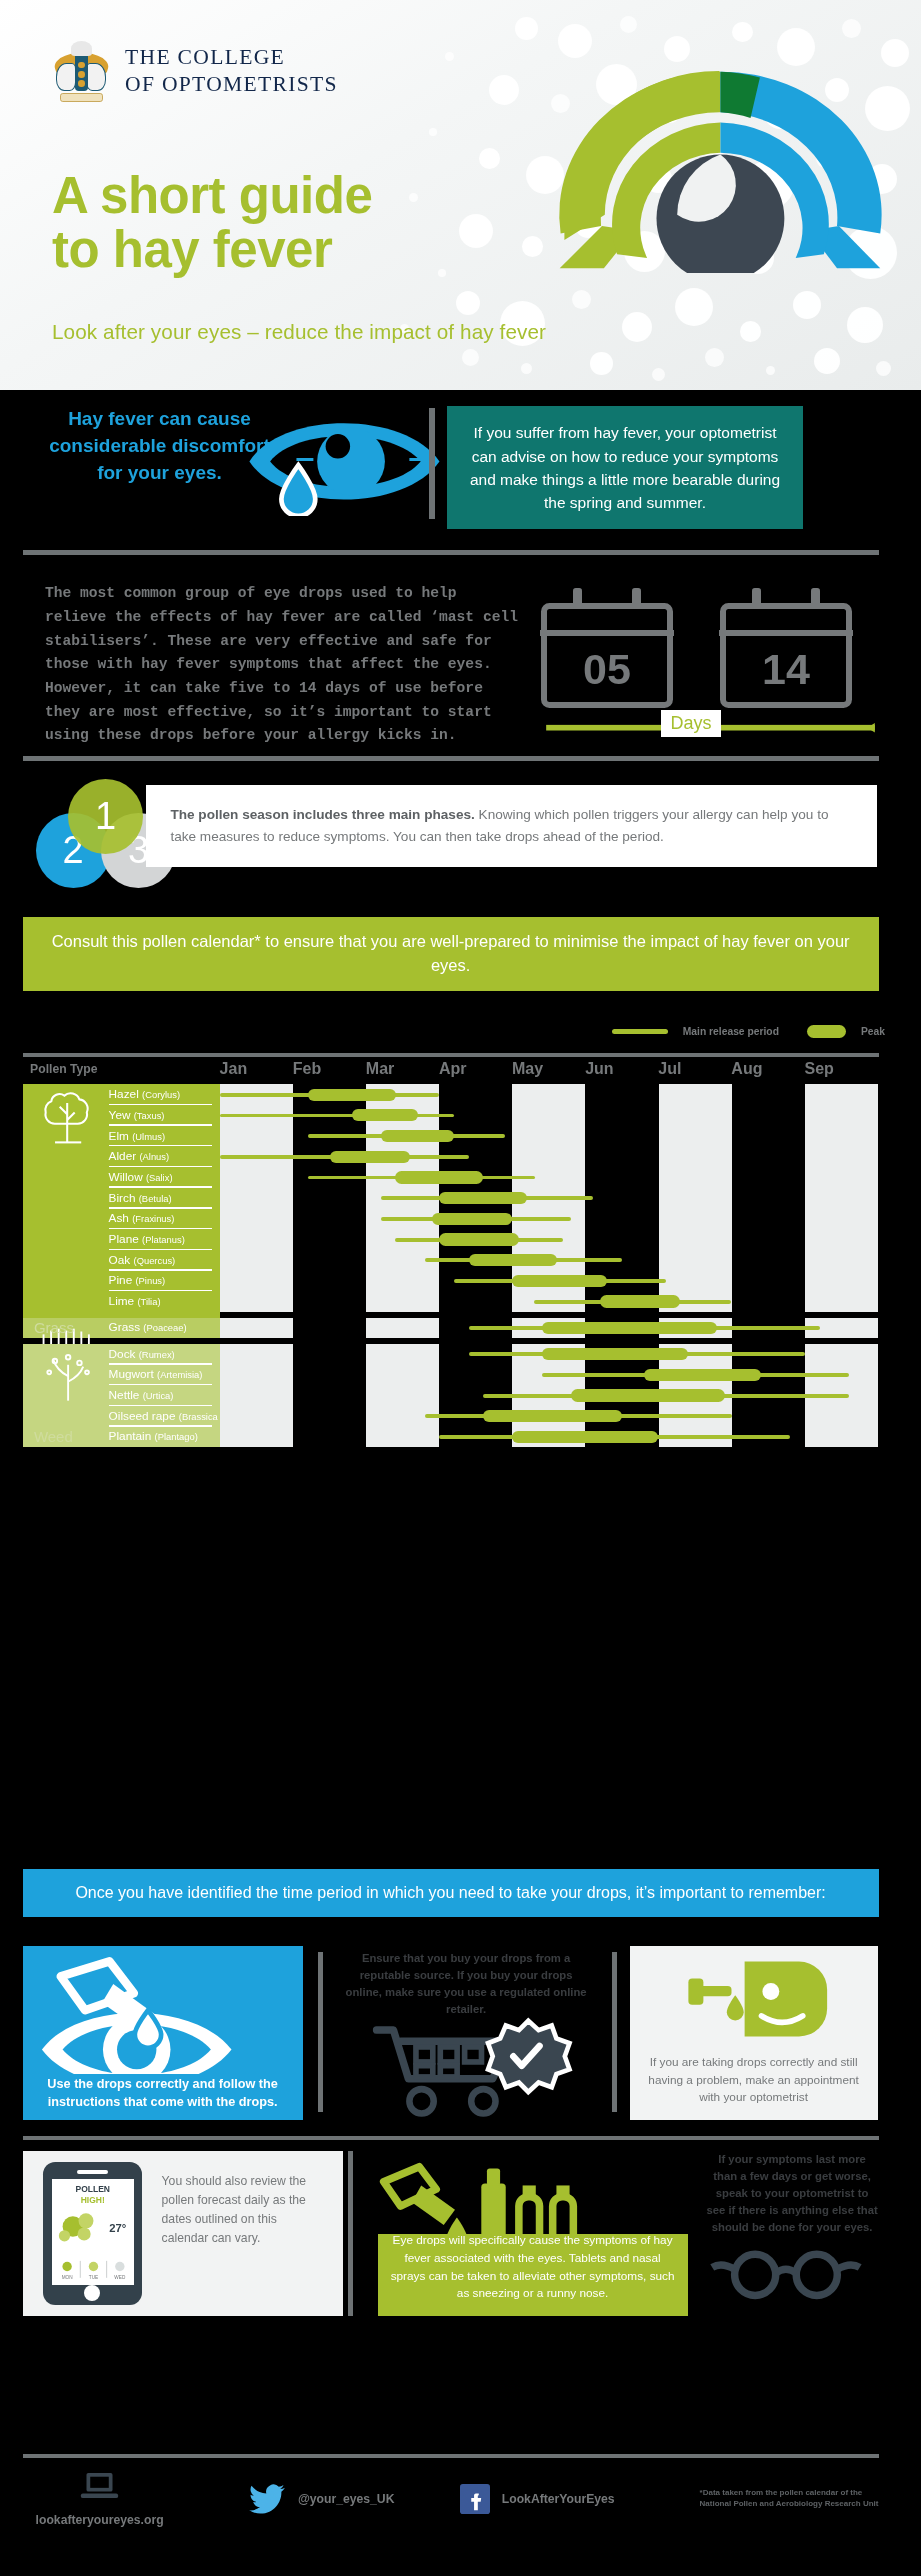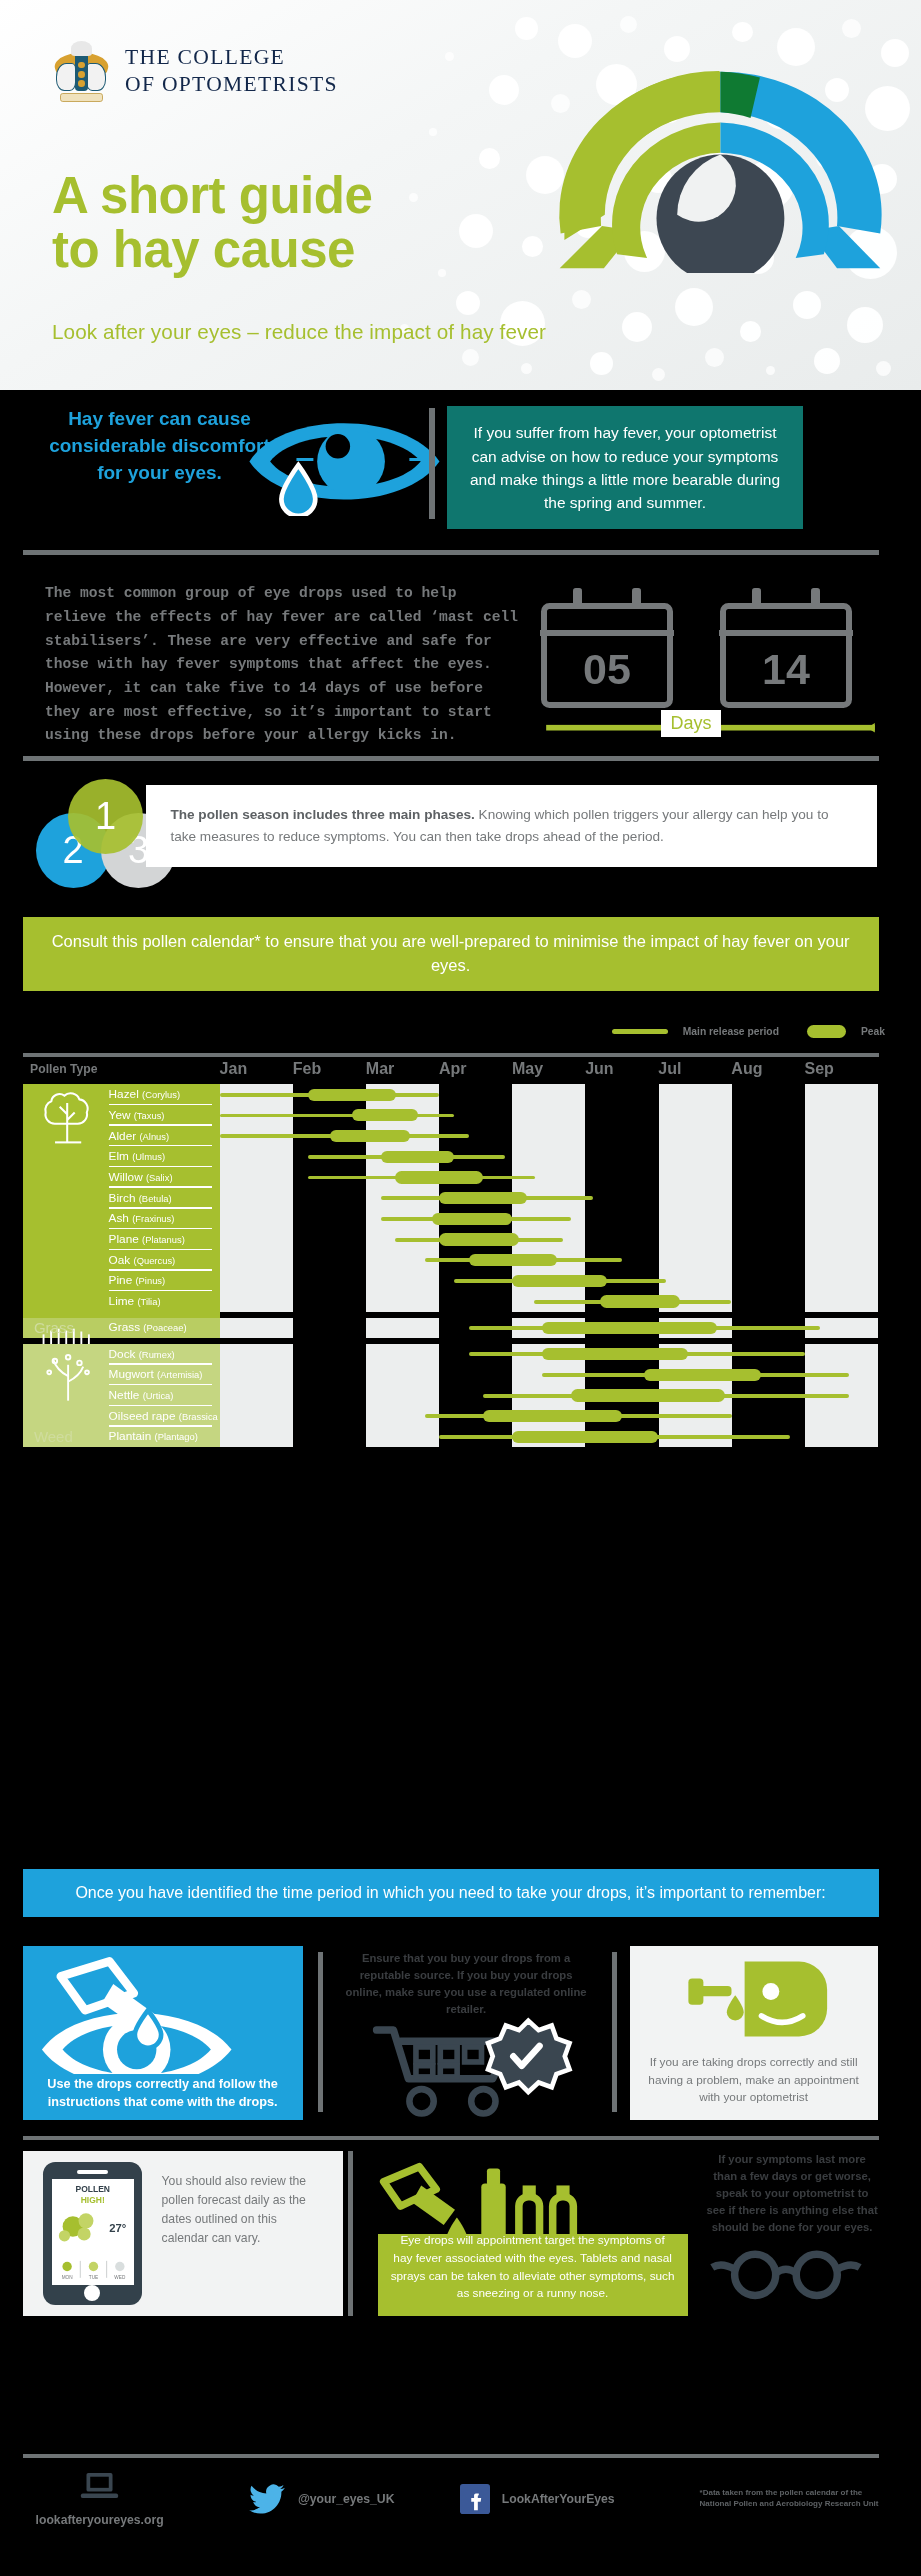--- a/index.html
+++ b/index.html
@@ -199,21 +199,21 @@
         <div class="c-scroll"></div>
       </div>
       <div class="logo-text">
         <div>THE COLLEGE</div>
         <div>OF OPTOMETRISTS</div>
       </div>
     </div>
 
     <div class="title">
       <div>A short guide</div>
-      <div>to hay cause</div>
+      <div>to hay fever</div>
     </div>
     <div class="subtitle">Look after your eyes – reduce the impact of hay fever</div>
 
     <svg class="eye-logo" viewBox="0 0 390 250">
       <path d="M30 215 L30 175 A165 150 0 0 1 195 35 L195 78 A122 110 0 0 0 73 188 Z" fill="#a6bf2f" transform="rotate(0)"></path>
       <path d="M26 208 A170 152 0 0 1 196 36 L196 79 A127 112 0 0 0 69 200 Z" fill="#a6bf2f"></path>
       <path d="M196 36 A170 152 0 0 1 366 208 L320 200 A127 112 0 0 0 196 79 Z" fill="#1ea2dc"></path>
       <path d="M196 36 A170 152 0 0 1 238 42 L228 85 A127 112 0 0 0 196 79 Z" fill="#0f7a32"></path>
       <path d="M70 200 L25 245 L72 245 L104 205 Z" fill="#a6bf2f"></path>
       <path d="M322 200 L366 245 L320 245 L290 205 Z" fill="#1ea2dc"></path>
@@ -346,46 +346,46 @@
               <div class="band-col" style="left: 146px; width: 73px;"></div>
               <div class="band-col" style="left: 292px; width: 73px;"></div>
               <div class="band-col" style="left: 439px; width: 73px;"></div>
               <div class="band-col" style="left: 585px; width: 73px;"></div>
               <div class="bar-line" style="left: 0px; width: 234px;"></div>
               <div class="bar-peak" style="left: 132px; width: 66px;"></div>
             </div>
           </div>
           <div class="row">
             <div class="label-cell">
+              <div class="label-txt">Elm <small>(Ulmus)</small></div>
+              <div class="hairline"></div>
+            </div>
+            <div class="track">
+              <div class="band-col" style="left: 0px; width: 73px;"></div>
+              <div class="band-col" style="left: 146px; width: 73px;"></div>
+              <div class="band-col" style="left: 292px; width: 73px;"></div>
+              <div class="band-col" style="left: 439px; width: 73px;"></div>
+              <div class="band-col" style="left: 585px; width: 73px;"></div>
+              <div class="bar-line" style="left: 88px; width: 197px;"></div>
+              <div class="bar-peak" style="left: 161px; width: 73px;"></div>
+            </div>
+          </div>
+          <div class="row">
+            <div class="label-cell">
               <div class="label-txt">Alder <small>(Alnus)</small></div>
               <div class="hairline"></div>
             </div>
             <div class="track">
               <div class="band-col" style="left: 0px; width: 73px;"></div>
               <div class="band-col" style="left: 146px; width: 73px;"></div>
               <div class="band-col" style="left: 292px; width: 73px;"></div>
               <div class="band-col" style="left: 439px; width: 73px;"></div>
               <div class="band-col" style="left: 585px; width: 73px;"></div>
               <div class="bar-line" style="left: 0px; width: 249px;"></div>
               <div class="bar-peak" style="left: 110px; width: 80px;"></div>
-            </div>
-          </div>
-          <div class="row">
-            <div class="label-cell">
-              <div class="label-txt">Elm <small>(Ulmus)</small></div>
-              <div class="hairline"></div>
-            </div>
-            <div class="track">
-              <div class="band-col" style="left: 0px; width: 73px;"></div>
-              <div class="band-col" style="left: 146px; width: 73px;"></div>
-              <div class="band-col" style="left: 292px; width: 73px;"></div>
-              <div class="band-col" style="left: 439px; width: 73px;"></div>
-              <div class="band-col" style="left: 585px; width: 73px;"></div>
-              <div class="bar-line" style="left: 88px; width: 197px;"></div>
-              <div class="bar-peak" style="left: 161px; width: 73px;"></div>
             </div>
           </div>
           <div class="row">
             <div class="label-cell">
               <div class="label-txt">Willow <small>(Salix)</small></div>
               <div class="hairline"></div>
             </div>
             <div class="track">
               <div class="band-col" style="left: 0px; width: 73px;"></div>
               <div class="band-col" style="left: 146px; width: 73px;"></div>
@@ -705,21 +705,21 @@
       <path d="M84 62 c0 0 -11 15 -11 22 a11 11 0 0 0 22 0 c0 -7 -11 -22 -11 -22 Z" fill="#a6bf2f"></path>
       <rect x="110" y="26" width="26" height="82" rx="4" fill="#a6bf2f"></rect>
       <rect x="116" y="10" width="14" height="18" rx="3" fill="#a6bf2f"></rect>
       <rect x="150" y="40" width="22" height="68" rx="10" fill="none" stroke="#a6bf2f" stroke-width="8"></rect>
       <rect x="186" y="40" width="22" height="68" rx="10" fill="none" stroke="#a6bf2f" stroke-width="8"></rect>
       <rect x="154" y="28" width="14" height="14" fill="#a6bf2f"></rect>
       <rect x="190" y="28" width="14" height="14" fill="#a6bf2f"></rect>
     </svg>
 
     <div class="olive-card" style="left:355px;top:83px;width:310px;height:82px;">
-      <span>Eye drops will appointment target the symptoms of hay fever associated with the eyes. Tablets and nasal sprays can be taken to alleviate other symptoms, such as sneezing or a runny nose.</span>
+      <span>Eye drops will specifically cause the symptoms of hay fever associated with the eyes. Tablets and nasal sprays can be taken to alleviate other symptoms, such as sneezing or a runny nose.</span>
     </div>
 
     <div style="position:absolute;left:683px;top:0;width:173px;">
       <div class="dark-txt" style="text-align:center;">If your symptoms last more than a few days or get worse, speak to your optometrist to see if there is anything else that should be done for your eyes.</div>
       <svg viewBox="0 0 184 60" style="width:173px;height:56px;margin-top:9.4px;">
         <circle cx="52" cy="32" r="22" fill="none" stroke="#3a4650" stroke-width="8"></circle>
         <circle cx="118" cy="32" r="22" fill="none" stroke="#3a4650" stroke-width="8"></circle>
         <path d="M74 30 q11 -8 22 0" fill="none" stroke="#3a4650" stroke-width="8"></path>
         <path d="M30 26 q-14 -8 -24 -2" fill="none" stroke="#3a4650" stroke-width="8"></path>
         <path d="M140 26 q14 -8 24 -2" fill="none" stroke="#3a4650" stroke-width="8"></path>

